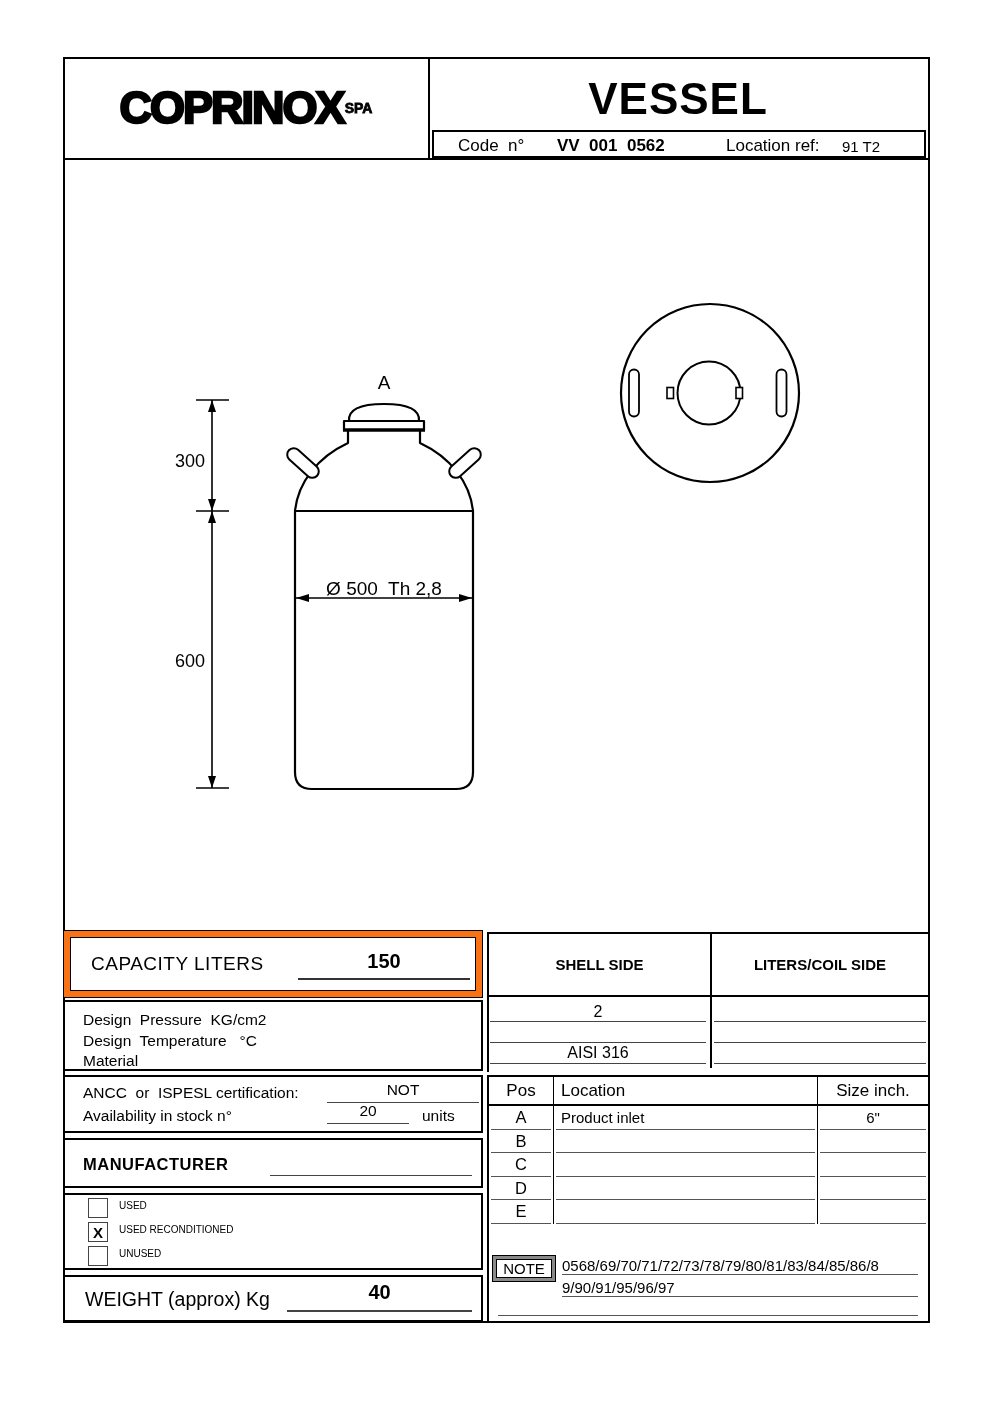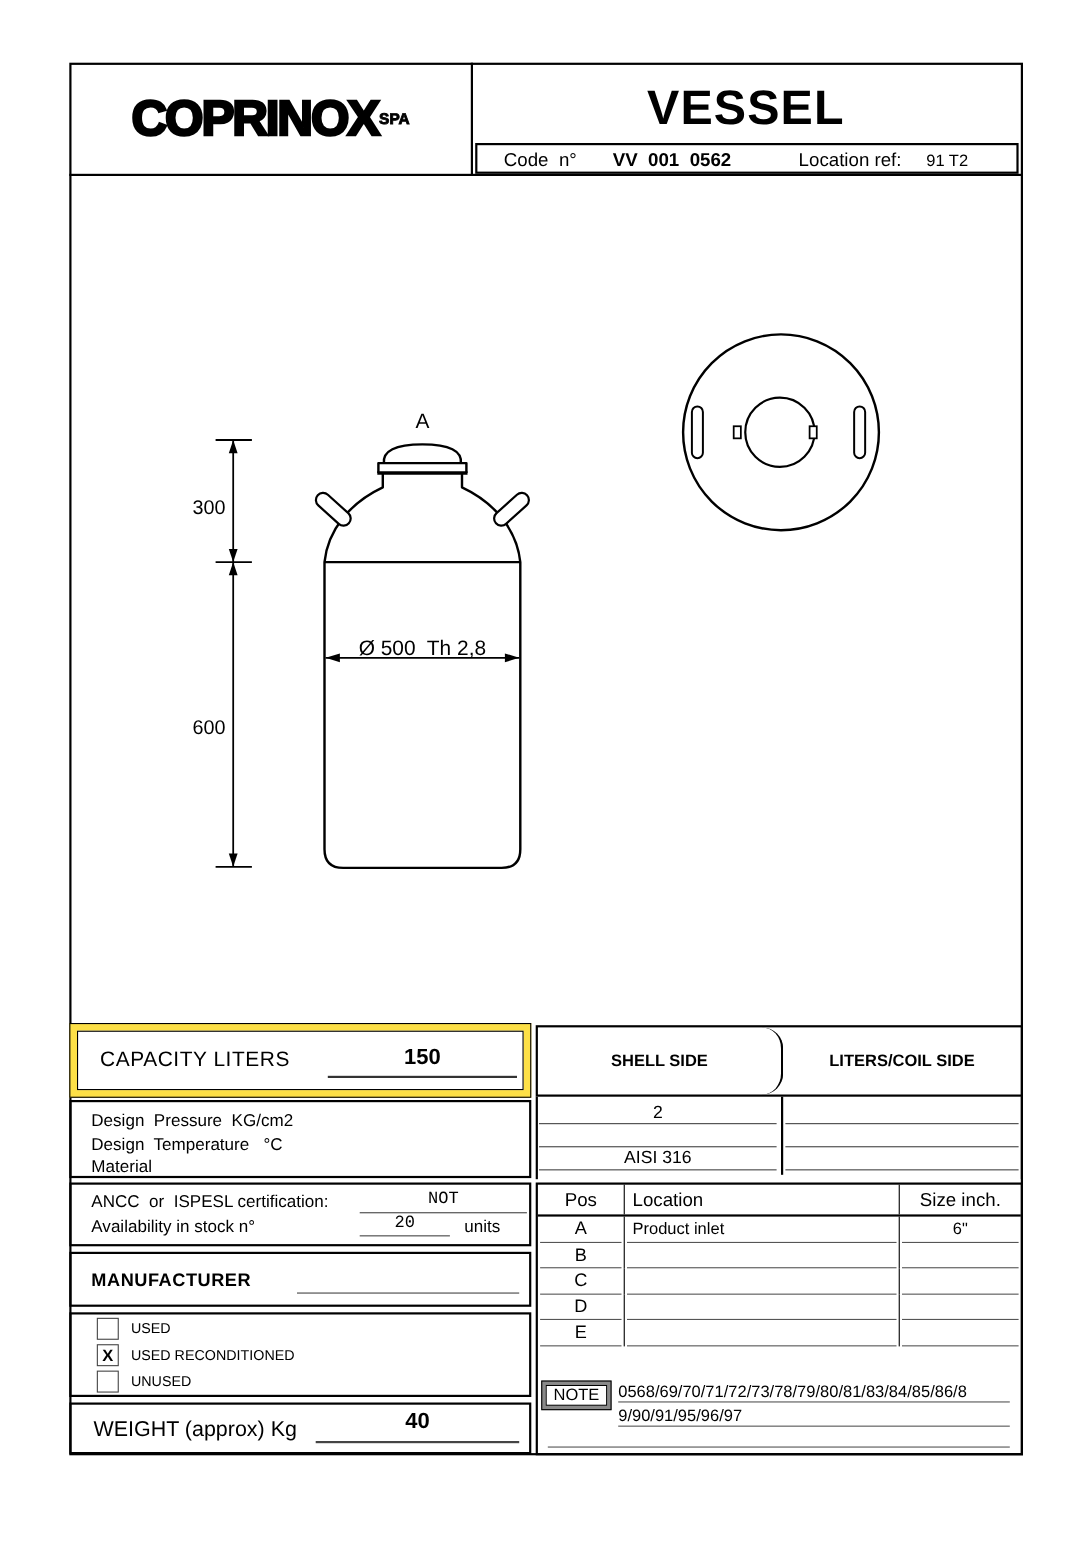--- a/index.html
+++ b/index.html
@@ -18,63 +18,63 @@
   .code-bar{left:432px;top:130px;width:494px;height:28px;border:2px solid #000;}
   .code-bar span{position:absolute;top:4px;font-size:17px;}
   .cb-label{left:24px;}
   .cb-value{left:123px;font-weight:700;}
   .cb-loc{left:292px;}
   .cb-locval{left:408px;font-size:15px !important;top:6px !important;}
   
   .draw-svg{left:63px;top:160px;width:867px;height:770px;}
   .draw-svg text{font-family:"Liberation Sans",sans-serif;fill:#000;stroke:none;}
   
-  .cap-outer{left:63px;top:930px;width:420px;height:68px;background:#fde047;border:1.5px solid #000;padding:6px;}
+  .cap-outer{left:63px;top:930px;width:420px;height:68px;background:#f97316;border:1.5px solid #000;padding:6px;}
   .cap-inner{position:relative;width:100%;height:100%;background:#fff;border:1.5px solid #000;box-sizing:border-box;display:flex;align-items:center;}
   .cap-label{margin-left:20px;font-size:19px;letter-spacing:0.5px;}
   .cap-value{position:absolute;left:227px;top:12px;width:172px;height:28px;text-align:center;
              border-bottom:2px solid #333;font-size:20px;font-weight:700;}
   
   .sj-box{left:487px;top:932px;width:443px;height:65px;border:2px solid #000;display:flex;}
-  .sj-cell{display:flex;align-items:center;justify-content:center;font-weight:700;font-size:15px;border-radius:19px;}
+  .sj-cell{display:flex;align-items:center;justify-content:center;font-weight:700;font-size:15px;}
   .sj-shell{width:221px;border-right:2px solid #000;}
   .sj-jacket{flex:1;}
   
   .dv-box{left:487px;top:997px;width:443px;height:75px;border-left:2px solid #000;border-right:2px solid #000;}
   .dv-div{position:absolute;left:221px;top:0;width:2px;height:71px;background:#000;}
   .uline{position:absolute;border-bottom:1.8px solid #444;}
   .dv-val{position:absolute;text-align:center;font-size:16px;}
   
   .dl-box{left:63px;top:1000px;width:420px;height:71px;border:2px solid #000;padding:8px 0 0 18px;
           font-size:15.5px;line-height:20.5px;}
   
   .cert-box{left:63px;top:1075px;width:420px;height:58px;border:2px solid #000;}
   .cert-box .lbl{position:absolute;font-size:15.5px;}
-  .cert-val{position:absolute;text-align:center;font-size:15.5px;border-bottom:1.8px solid #444;font-family:Liberation Mono, monospace;}
+  .cert-val{position:absolute;text-align:center;font-size:15.5px;border-bottom:1.8px solid #444;}
   
   .man-box{left:63px;top:1138px;width:420px;height:50px;border:2px solid #000;}
   .man-label{position:absolute;left:18px;top:15px;font-size:16.5px;font-weight:700;letter-spacing:0.5px;}
   .man-line{position:absolute;left:205px;top:8px;width:202px;height:27px;border-bottom:1.8px solid #444;}
   
   .cond-box{left:63px;top:1193px;width:420px;height:77px;border:2px solid #000;}
   .chk{position:absolute;left:23px;width:20px;height:20px;border:1.6px solid #444;background:#fff;
        text-align:center;font-size:15px;font-weight:700;line-height:19px;box-sizing:border-box;}
-  .chk-label{position:absolute;left:54px;font-size:13px;}
+  .chk-label{position:absolute;left:54px;font-size:10px;}
   
   .wt-box{left:63px;top:1275px;width:420px;height:47px;border:2px solid #000;}
   .wt-label{position:absolute;left:20px;top:11px;font-size:19.5px;}
   .wt-value{position:absolute;left:222px;top:4px;width:185px;height:29px;border-bottom:2px solid #444;
             text-align:center;font-size:20px;font-weight:700;}
   
   .nz-box{left:487px;top:1075px;width:443px;height:248px;border:2px solid #000;}
   .nz-title{height:27px;border-bottom:2px solid #000;display:flex;align-items:center;justify-content:center;
             font-size:17px;letter-spacing:1px;box-sizing:border-box;}
   .nz-hrow{height:29px;border-bottom:2px solid #000;display:flex;box-sizing:border-box;font-size:17px;}
   .nz-row{height:23.5px;display:flex;box-sizing:border-box;}
-  .nc-pos{width:79px;border-right:1.8px solid #000;display:flex;align-items:center;justify-content:center;box-sizing:border-box;}
+  .nc-pos{width:65px;border-right:1.8px solid #000;display:flex;align-items:center;justify-content:center;box-sizing:border-box;}
   .nc-srv{flex:1;border-right:1.8px solid #000;display:flex;align-items:center;padding-left:7px;box-sizing:border-box;}
   .nc-size{width:110px;display:flex;align-items:center;justify-content:center;box-sizing:border-box;}
   .ncell{position:relative;}
   .nz-row .ncell::after{content:"";position:absolute;left:2px;right:2px;bottom:0;border-bottom:1.6px solid #555;}
   .nz-row .nc-pos{font-size:16.5px;}
   .nz-row .nc-srv,.nz-row .nc-size{font-size:15px;}
   
   .note-label{position:absolute;left:3px;top:178px;width:64px;height:27px;background:#8a8a8a;border:1px solid #000;
               padding:3px;box-sizing:border-box;}
   .note-label-in{width:100%;height:100%;background:#fff;border:1px solid #000;box-sizing:border-box;

